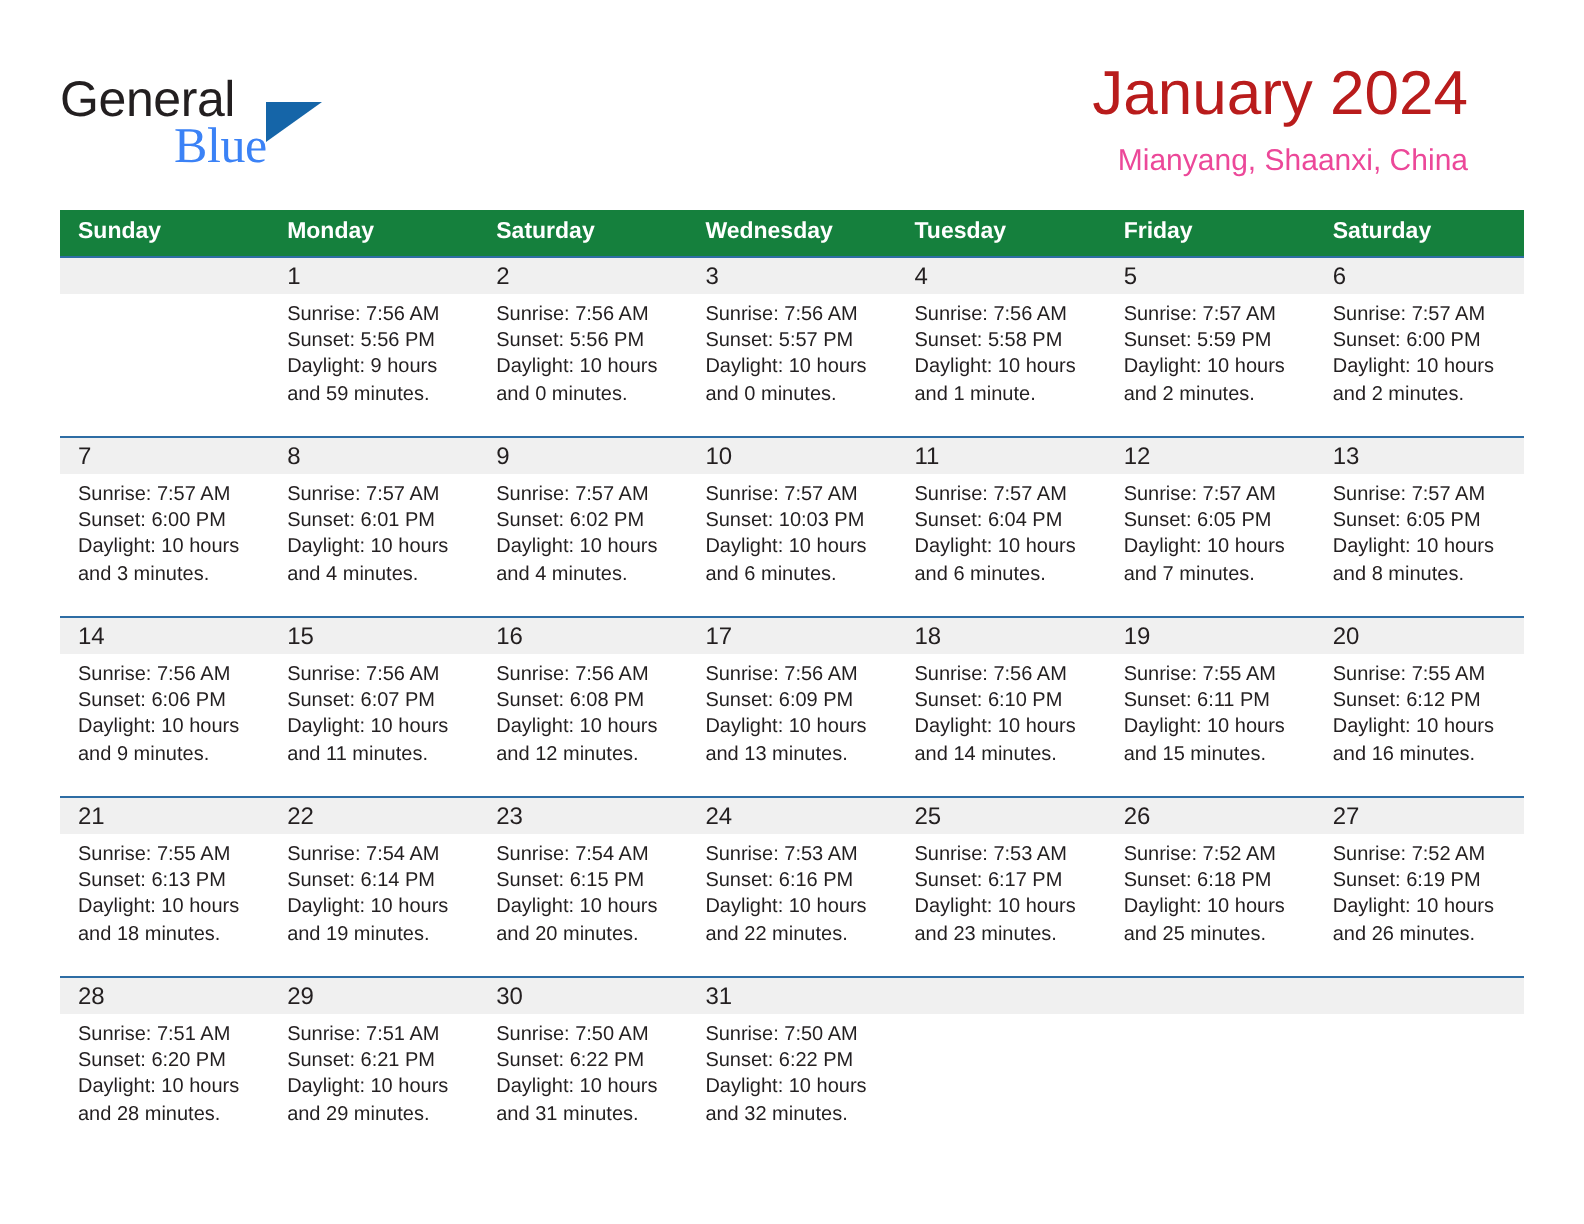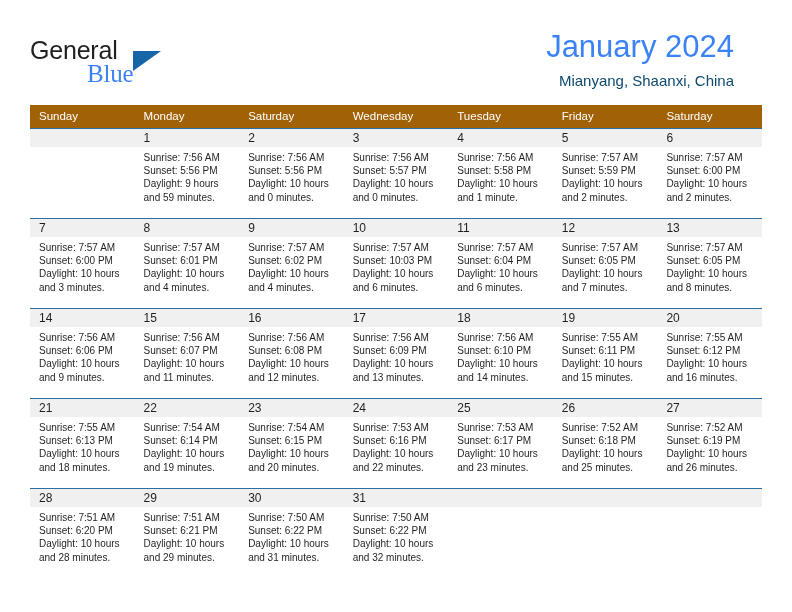--- a/index.html
+++ b/index.html
@@ -68,48 +68,48 @@
 
   .title-block {
     position: absolute;
     right: 0;
     top: 0;
     text-align: right;
   }
   .cal-title {
     font-size: 31px;
     font-weight: normal;
-    color: #3b82f6;
+    color: #b91c1c;
     line-height: 38px;
     white-space: nowrap;
   }
   .cal-subtitle {
     font-size: 15px;
     font-weight: normal;
-    color: #0c4a6e;
+    color: #ec4899;
     line-height: 22px;
     margin-top: 4px;
     white-space: nowrap;
   }
 
   
   .calendar {
     position: absolute;
     left: 30px;
     top: 105px;
     width: 732px;
     border-collapse: collapse;
     table-layout: fixed;
   }
 
   .calendar th {
-    background: #a16207;
+    background: #15803d;
     color: #ffffff;
     font-size: 11.5px;
-    font-weight: normal;
+    font-weight: bold;
     text-align: left;
     padding: 5px 0 5px 9px;
     height: 11px;
     line-height: 13px;
     border: 0;
   }
 
   .calendar td {
     vertical-align: top;
     padding: 0;

